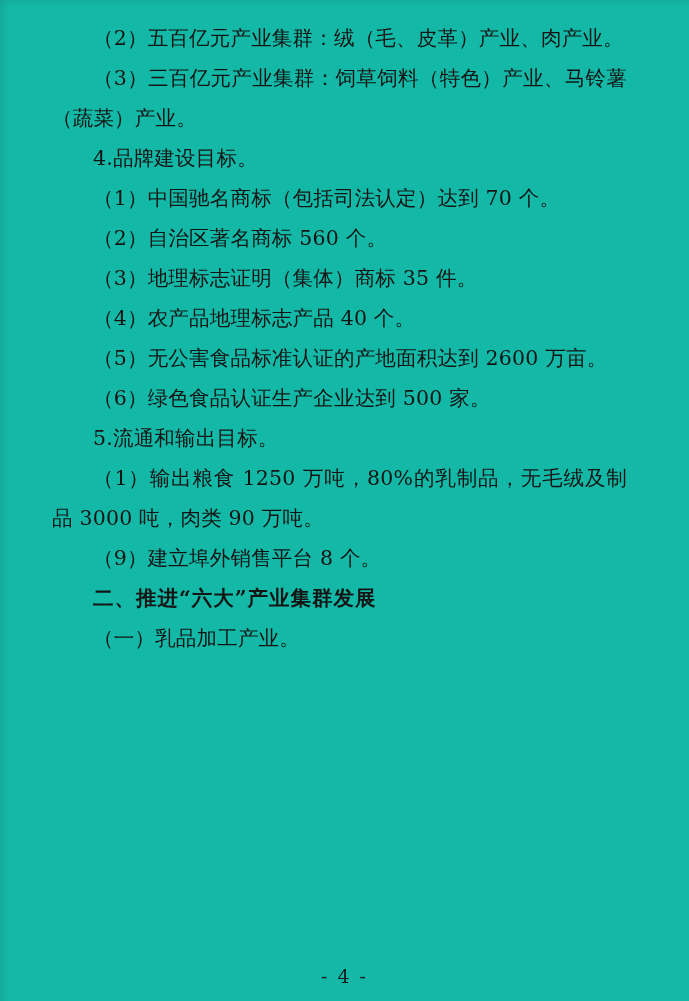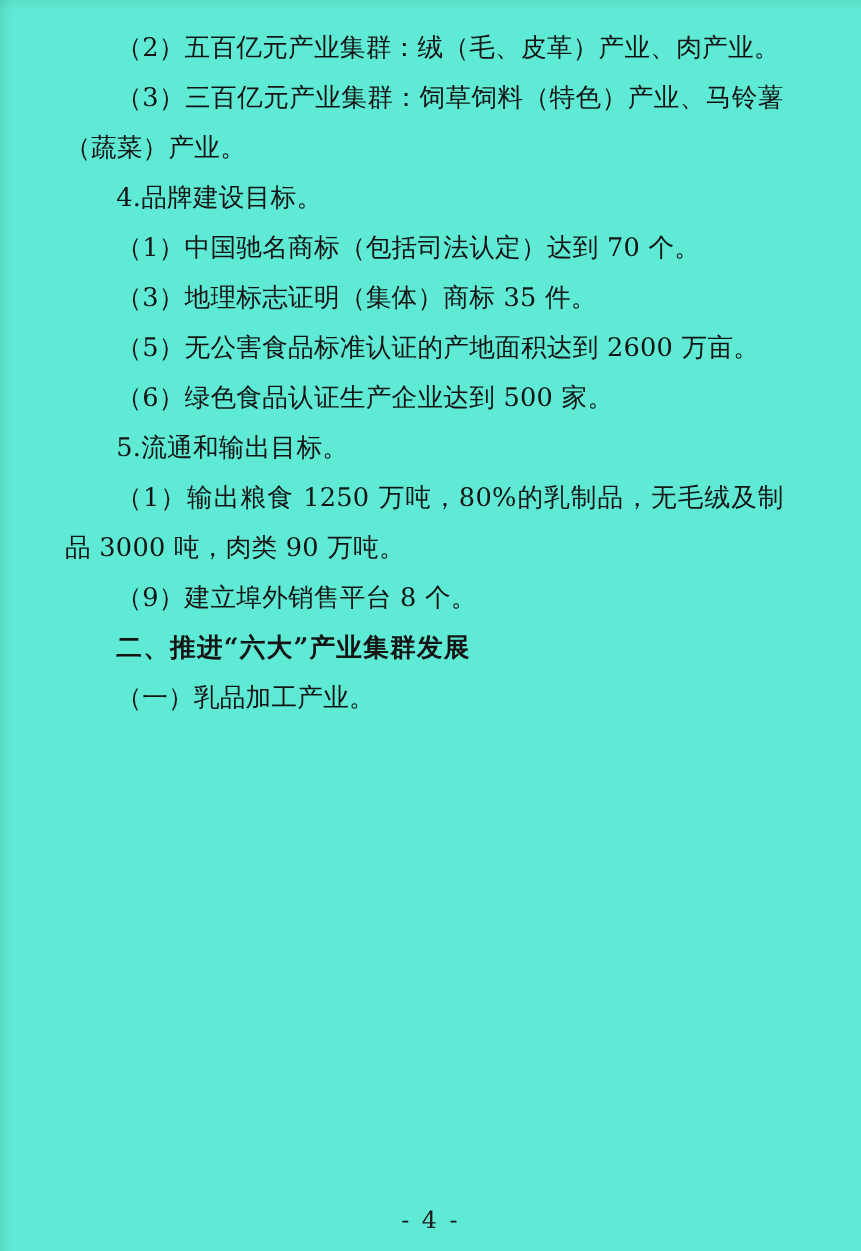--- a/index.html
+++ b/index.html
@@ -15,21 +15,21 @@
     position: relative;
     overflow: hidden;
   }
   .page {
     position: relative;
     width: 689px;
     height: 1001px;
     box-sizing: border-box;
     padding: 18px 62px 0 52px;
     
-    background: #5eead4;
+    background: #14b8a6;
   }
   .doc-body {
     font-size: 20.5px;
     line-height: 40px;
     letter-spacing: 0.2px;
     color: #141414;
   }
   p {
     margin: 0;
     text-align: justify;
@@ -82,21 +82,23 @@
 
 <div class="page">
   <div class="edge-top"></div>
   <div class="edge-left"></div>
 
   <div class="doc-body">
     <p class="indent">（2）五百亿元产业集群：绒（毛、皮革）产业、肉产业。</p>
     <p class="indent">（3）三百亿元产业集群：饲草饲料（特色）产业、马铃薯（蔬菜）产业。</p>
     <p class="indent">4.品牌建设目标。</p>
     <p class="indent">（1）中国驰名商标（包括司法认定）达到 70 个。</p>
+    <p class="indent">（2）自治区著名商标 560 个。</p>
     <p class="indent">（3）地理标志证明（集体）商标 35 件。</p>
+    <p class="indent">（4）农产品地理标志产品 40 个。</p>
     <p class="indent">（5）无公害食品标准认证的产地面积达到 2600 万亩。</p>
     <p class="indent">（6）绿色食品认证生产企业达到 500 家。</p>
     <p class="indent">5.流通和输出目标。</p>
     <p class="indent">（1）输出粮食 1250 万吨，80%的乳制品，无毛绒及制品 3000 吨，肉类 90 万吨。</p>
     <p class="indent">（9）建立埠外销售平台 8 个。</p>
     <p class="heading">二、推进“六大”产业集群发展</p>
     <p class="subheading">（一）乳品加工产业。</p>
   </div>
 
   <div class="page-number">- 4 -</div>

